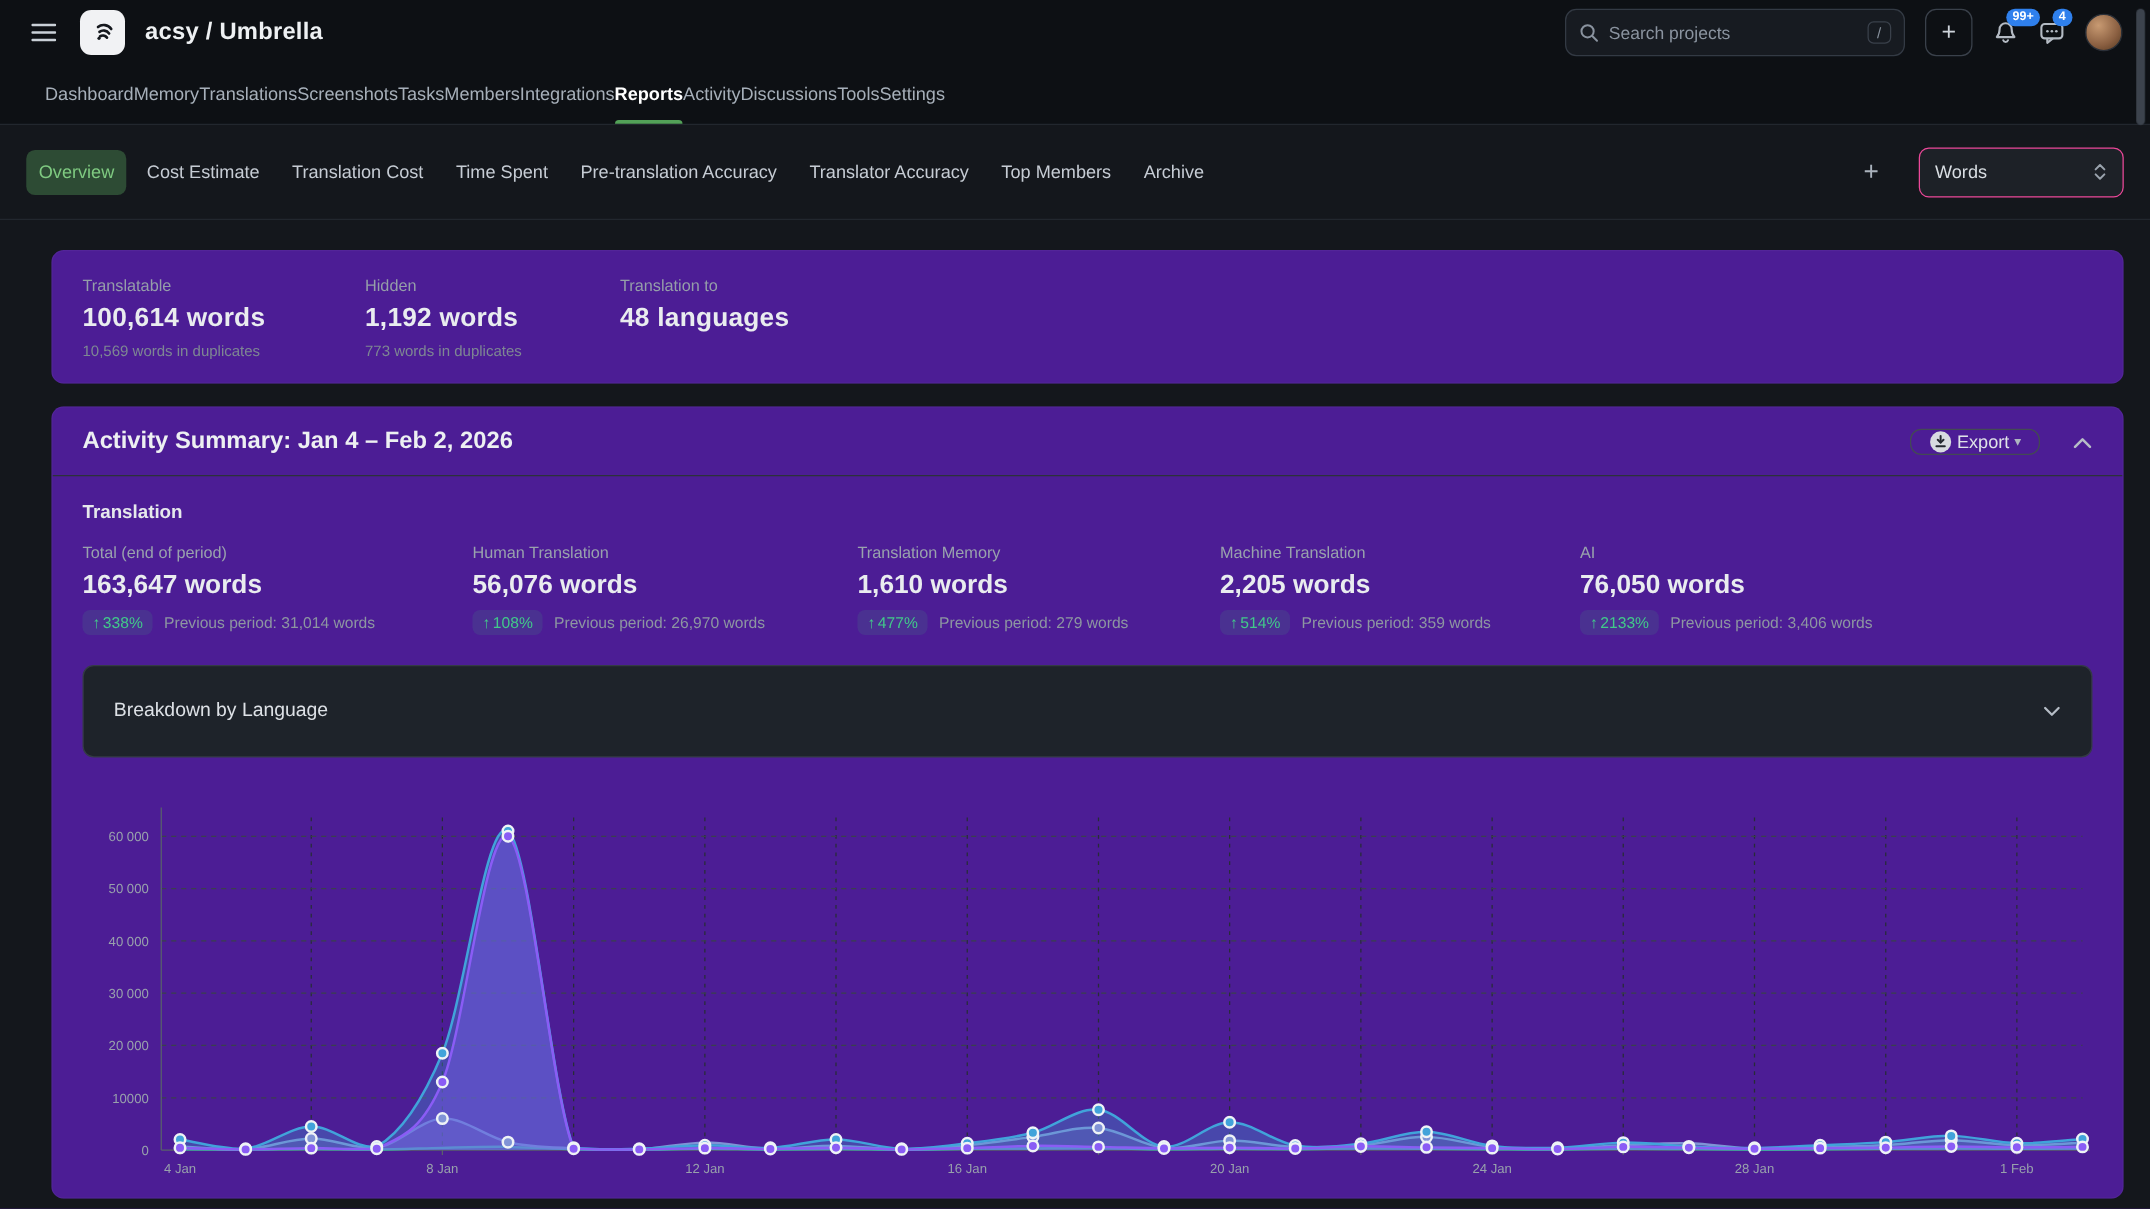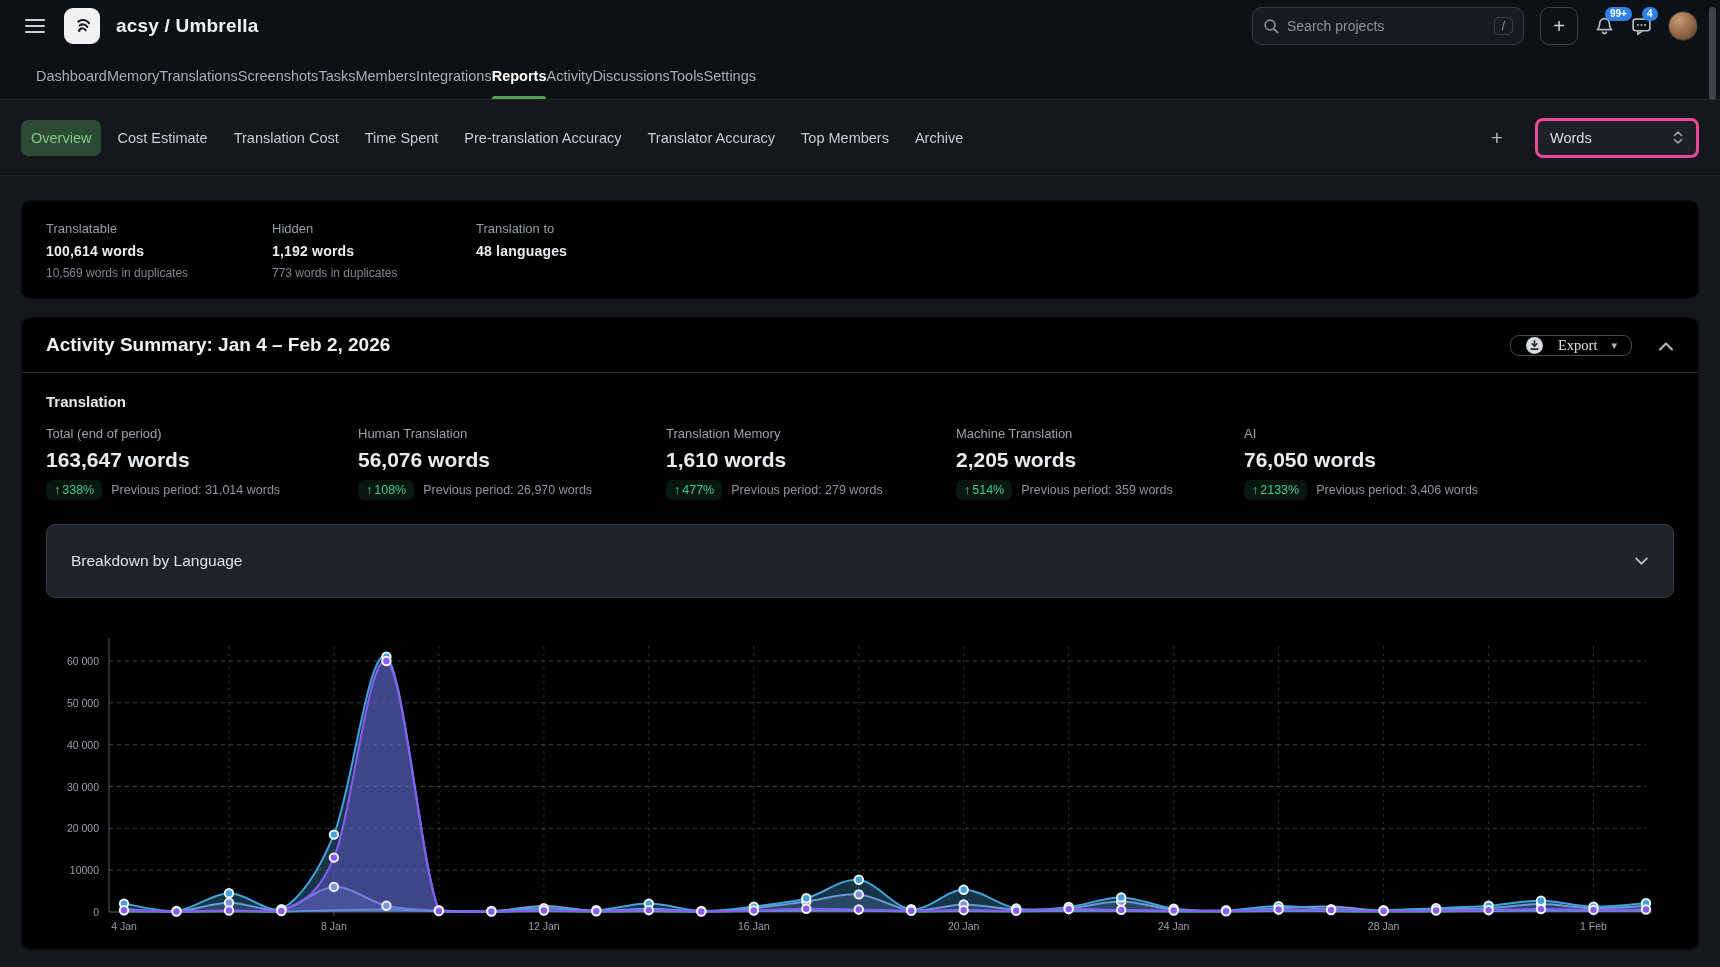--- a/index.html
+++ b/index.html
@@ -25,36 +25,36 @@
   .mainnav { background:#0d1014; display:flex; padding:0 36px; height:48px; align-items:stretch; border-bottom:1px solid #22272e; }
   .mainnav a { display:flex; align-items:center; color:#a6afb9; font-size:14.5px; text-decoration:none; position:relative; cursor:pointer; }
   .mainnav a.active { color:#ffffff; font-weight:bold; }
   .mainnav a.active::after { content:""; position:absolute; left:0; right:0; bottom:0; height:3px; background:#53a158; border-radius:3px 3px 0 0; }
 
   
   .subnav { display:flex; align-items:center; gap:6px; padding:0 21px; height:76px; border-bottom:1px solid #22272e; }
   .pill { padding:10px 10px; border-radius:7px; font-size:14.5px; color:#c6ccd4; cursor:pointer; white-space:nowrap; }
   .pill.active { background:#2d4b34; color:#7fca81; }
   .subnav-add { margin-left:auto; color:#aab2bc; font-size:21px; cursor:pointer; padding:0 14px; }
-  .select { width:164px; height:40px; margin-left:12px; background:#1d2127; border:3px solid #ec4899; border-radius:8px; display:flex; align-items:center; justify-content:space-between; padding:0 12px; font-size:14.5px; color:#d9dee3; cursor:pointer; }
+  .select { width:164px; height:40px; margin-left:12px; background:#1d2127; border:1px solid #ec4899; border-radius:8px; display:flex; align-items:center; justify-content:space-between; padding:0 12px; font-size:14.5px; color:#d9dee3; cursor:pointer; }
 
   
   main { padding:24px 21px 0; }
-  .card { background:#000000; border:1px solid rgba(255,255,255,0.04); border-radius:10px; }
+  .card { background:#4c1d95; border:1px solid rgba(255,255,255,0.04); border-radius:10px;margin-left:20px; }
 
   .stats-card { display:flex; padding:20px 24px 18px; margin-bottom:18px; }
   .stat-col .s-label { font-size:13px; color:#959ea9; margin-bottom:7px; }
-  .stat-col .s-value { font-size:14px; font-weight:bold; color:#e9ecef; letter-spacing:.2px; }
+  .stat-col .s-value { font-size:21px; font-weight:bold; color:#e9ecef; letter-spacing:.2px; }
   .stat-col .s-note { font-size:12px; color:#7e8793; margin-top:7px; min-height:12px; }
 
   .activity-card { overflow:hidden; }
   .activity-header { display:flex; align-items:flex-end; padding:16px 24px; }
   .activity-title { font-size:19px; font-weight:bold; color:#edf0f2; }
   .header-actions { margin-left:auto; display:flex; align-items:center; gap:26px; }
-  .export-btn { display:flex; align-items:center; gap:14px; padding:0 14px; border:1px solid #434a54; border-radius:9px; background:transparent; color:#dfe3e8; font-size:14.5px; font-family:Liberation Serif, serif; cursor:pointer; }
+  .export-btn { display:flex; align-items:center; gap:4px; padding:0 14px; border:1px solid #434a54; border-radius:9px; background:transparent; color:#dfe3e8; font-size:14.5px; font-family:Liberation Sans, sans-serif; cursor:pointer; }
   .caret { font-size:11px; color:#aeb6c0; }
   .collapse-btn { color:#b6bdc6; cursor:pointer; display:flex; }
   .divider { border-top:1px solid #2c323a; }
   .activity-body { padding:20px 24px 0; }
   .section-title { font-size:15px; font-weight:bold; color:#e6e9ec; margin-bottom:16px; }
 
   .metrics { display:flex; }
   .metric .m-label { font-size:13px; color:#99a2ad; }
   .metric .m-value { font-size:21px; font-weight:bold; color:#e9ecef; margin:7px 0 8px; }
   .m-changes { display:flex; align-items:center; gap:9px; }

